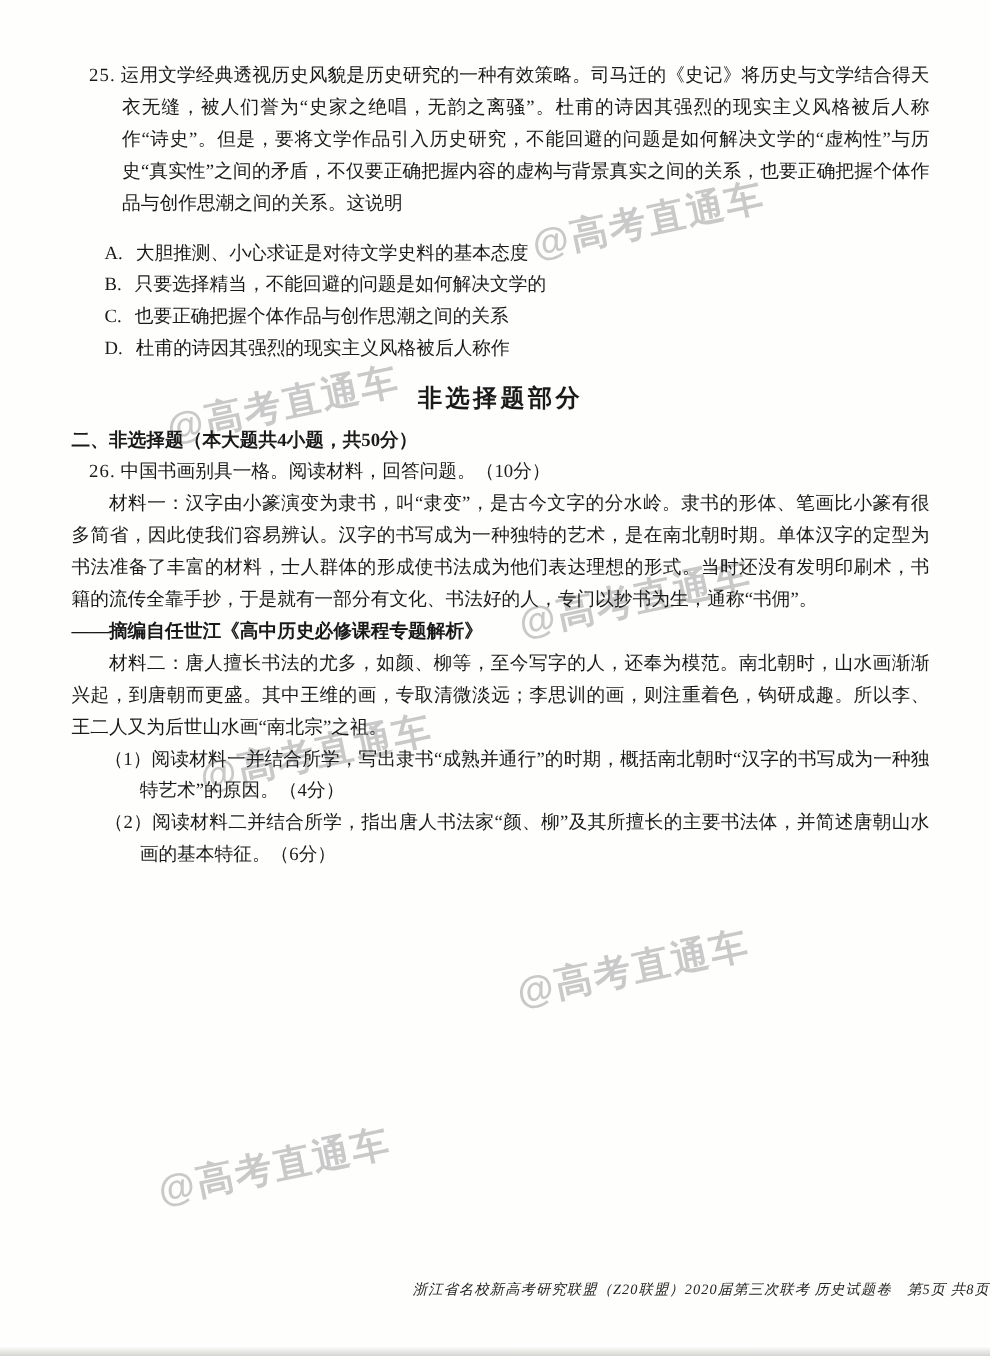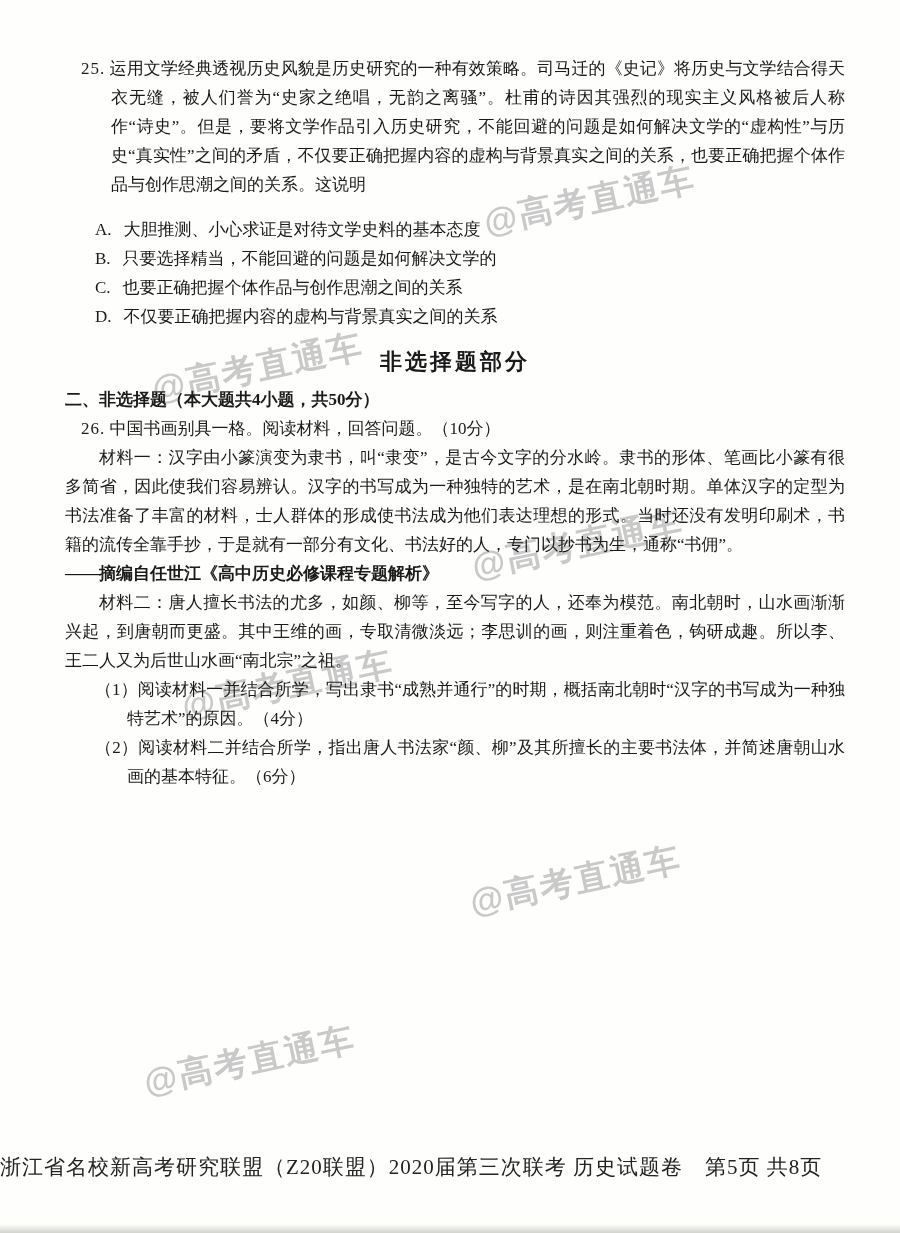--- a/index.html
+++ b/index.html
@@ -59,25 +59,26 @@
     padding-left: 62px;
     text-indent: -32px;
     text-align: justify;
   }
 
   .page-footer {
     position: absolute;
     left: 0;
     right: 0;
     bottom: 52px;
-    text-align: left;
-    font-size: 21px;
+    text-align: right;
+    font-size: 13px;
     letter-spacing: 1px;
     color: #222;
     z-index: 2;
+    font-style: italic;
   }
 
   .watermark {
     position: absolute;
     font-family: "Liberation Sans", "DejaVu Sans", sans-serif;
     font-weight: bold;
     font-size: 34px;
     letter-spacing: 2px;
     color: rgba(128, 128, 128, 0.42);
     transform: rotate(-12deg);
@@ -123,21 +124,21 @@
       <div class="option-row">
         <span class="option-label">A.</span><span>大胆推测、小心求证是对待文学史料的基本态度</span>
       </div>
       <div class="option-row">
         <span class="option-label">B.</span><span>只要选择精当，不能回避的问题是如何解决文学的</span>
       </div>
       <div class="option-row">
         <span class="option-label">C.</span><span>也要正确把握个体作品与创作思潮之间的关系</span>
       </div>
       <div class="option-row">
-        <span class="option-label">D.</span><span>不仅要正确把握内容的虚构与背景真实之间的关系</span>
+        <span class="option-label">D.</span><span>杜甫的诗因其强烈的现实主义风格被后人称作</span>
       </div>
     </div>
 
     <div class="section-title">非选择题部分</div>
 
     <div class="section-intro">二、非选择题（本大题共4小题，共50分）</div>
 
     <div class="hang">
       <span class="qnum">26.</span>
       <span>中国书画别具一格。阅读材料，回答问题。（10分）</span>

